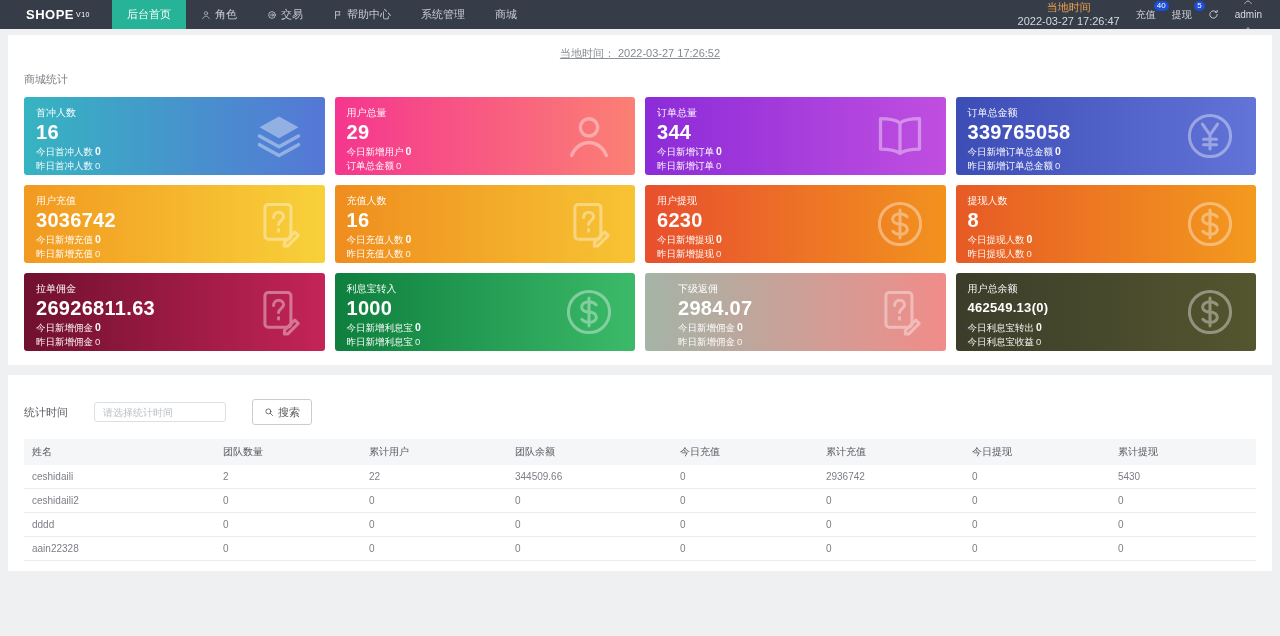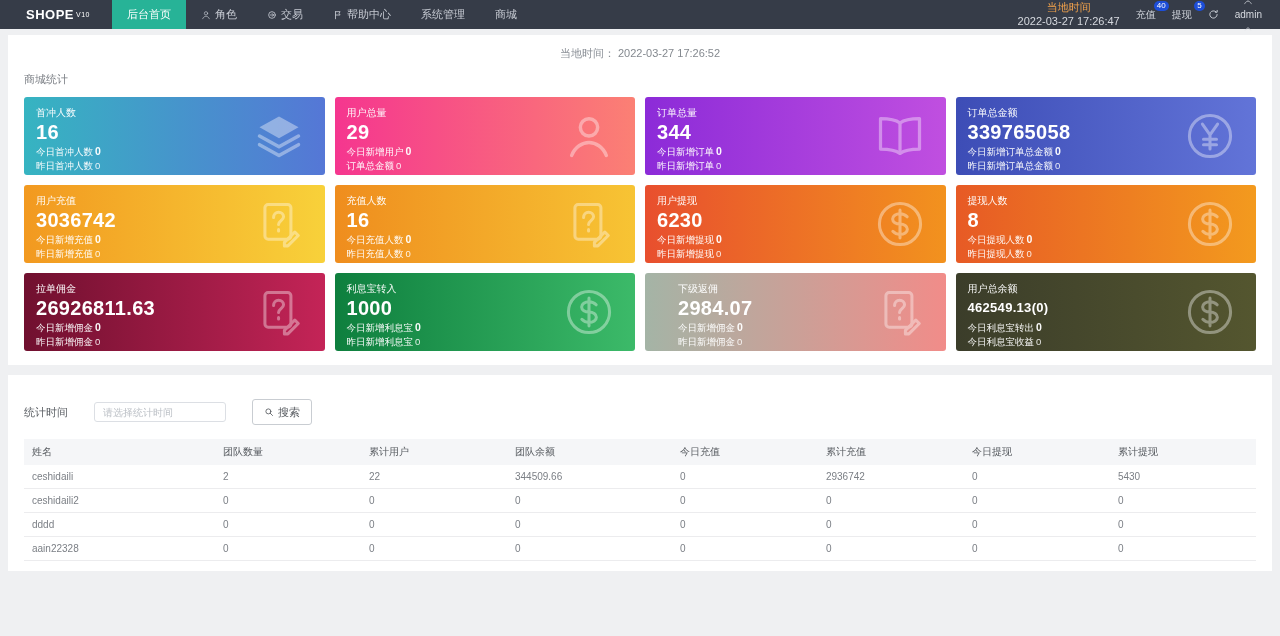--- a/index.html
+++ b/index.html
@@ -22,21 +22,21 @@
   .badge { position:absolute; top:-7px; right:-13px; background:#1d4ed8; color:#fff; font-size:8px;
     line-height:10px; min-width:10px; padding:0 3px; border-radius:7px; text-align:center; }
   .icon-btn { display:flex; align-items:center; cursor:pointer; color:#cfd3da; }
   .icon-btn svg { width:11px; height:11px; }
   .user-box { display:flex; align-items:center; gap:4px; cursor:pointer; font-size:10px; color:#d6d9df;flex-direction:column; }
   .user-box svg { width:10px; height:10px; }
 
   
   .content { padding:6px 8px; }
   .panel { background:#fff; }
-  .time-row { text-align:center; font-size:11px; color:#8a8f96; padding:11px 0 5px; }
+  .time-row { text-align:center; font-size:11px; color:#8a8f96; padding:11px 0 5px;text-decoration:underline; }
   .time-row b { font-weight:normal; color:#84898f; }
   .section-label { font-size:11px; color:#7b7f85; padding:6px 16px 10px; }
 
   .card-grid { display:grid; grid-template-columns:repeat(4,1fr); gap:10px; padding:0 16px 14px; }
   .stat-card { position:relative; height:78px; border-radius:3px; padding:9px 12px 7px; color:#fff; overflow:hidden; cursor:default; }
   .sc-title { font-size:10px; opacity:.97; }
   .sc-value { font-size:20px; font-weight:bold; line-height:1.2; letter-spacing:.3px; }
   .sc-value.small { font-size:13px; line-height:1.85; }
   .sc-line { font-size:9.5px; line-height:1.45; opacity:.97; }
   .sc-line .v1 { font-weight:bold; font-size:10.5px; margin-left:2px; }

